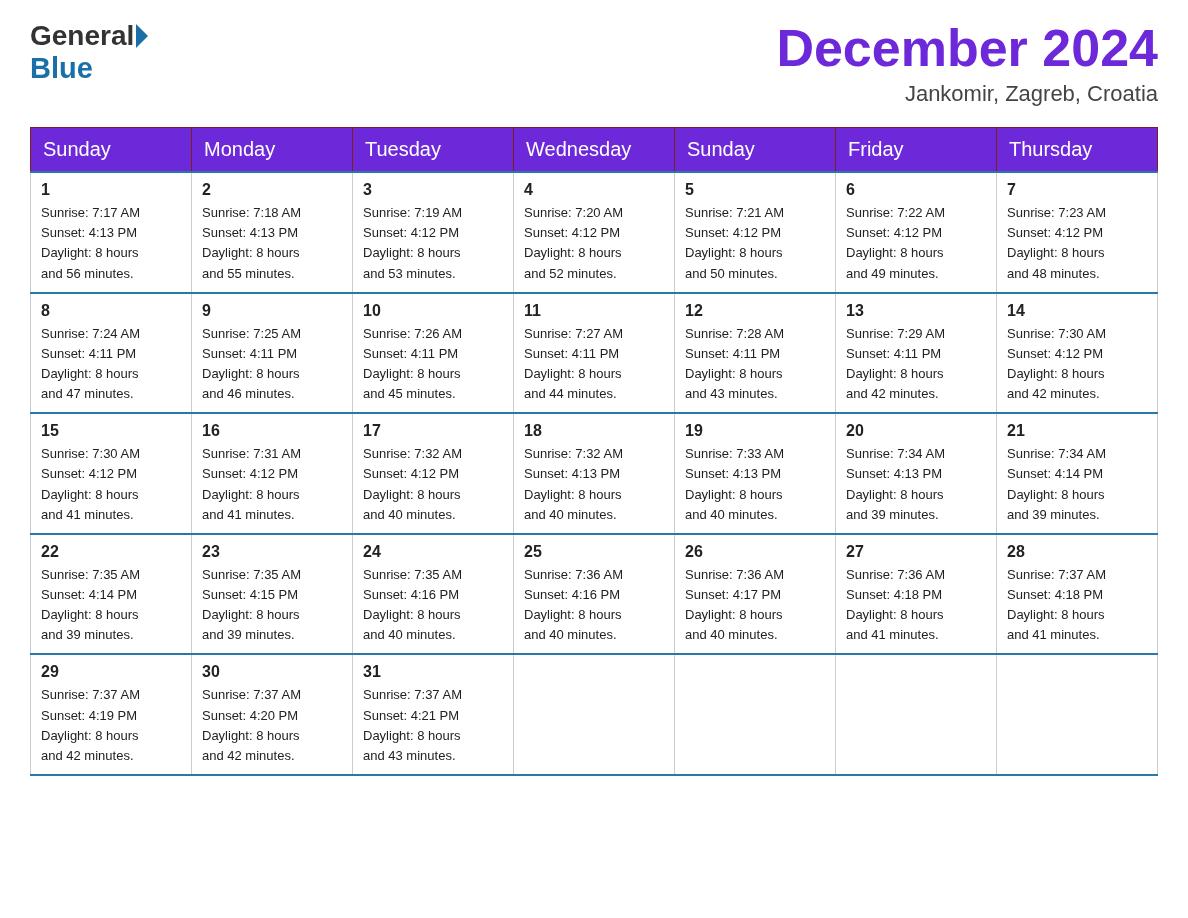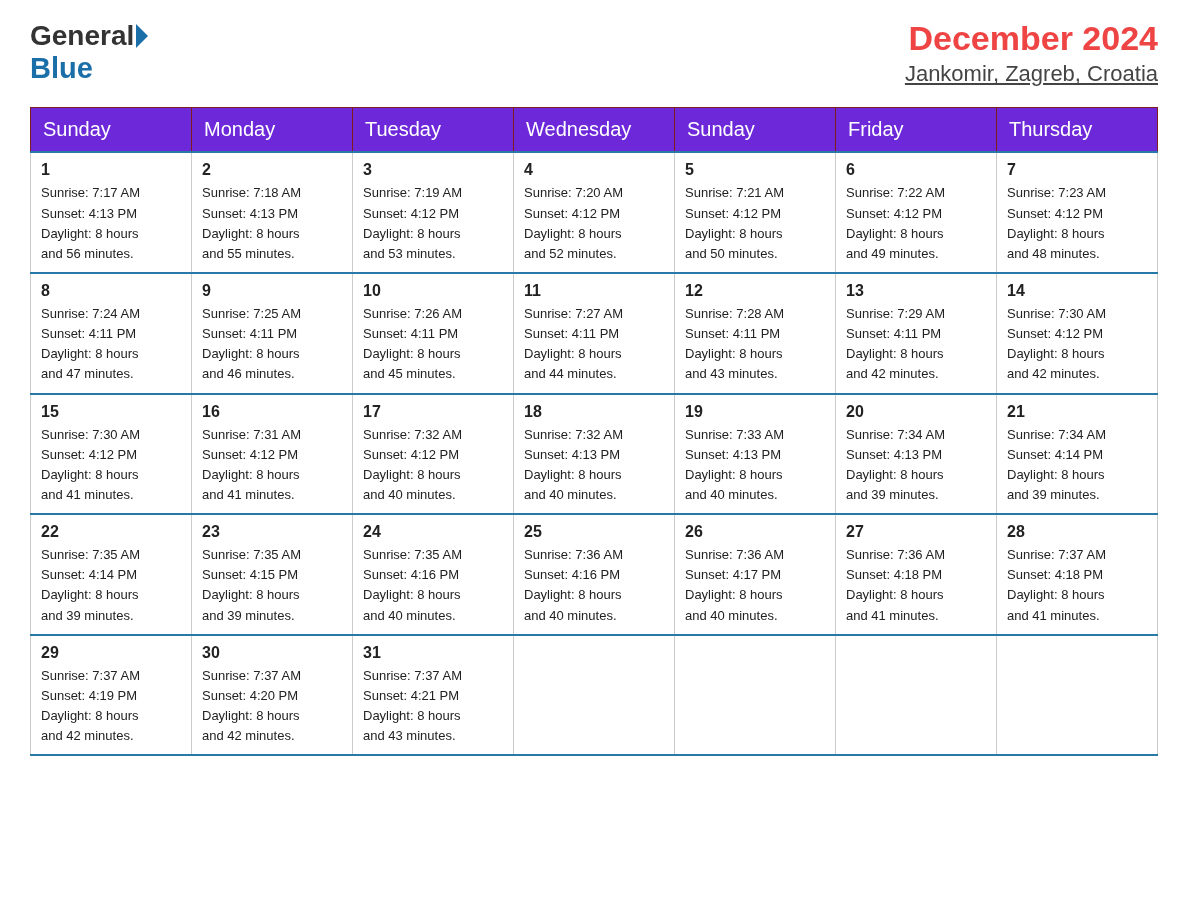--- a/index.html
+++ b/index.html
@@ -41,30 +41,29 @@
     }
     .logo-blue {
       color: #1a6fa8;
       font-size: 29px;
       font-weight: bold;
     }
     .title-section {
       text-align: right;
     }
     .month-title {
-      font-size: 34px;
-      font-weight: bold;
-      color: #ef4444;
+      font-size: 52px;
+      font-weight: bold;
+      color: #6d28d9;
       line-height: 1.1;
     }
     .location-title {
       font-size: 22px;
       color: #444;
       margin-top: 4px;
-      text-decoration: underline;
     }
     .calendar {
       width: 100%;
       border-collapse: collapse;
     }
     .calendar th {
       background-color: #6d28d9;
       color: #fff;
       padding: 10px 12px;
       text-align: left;

